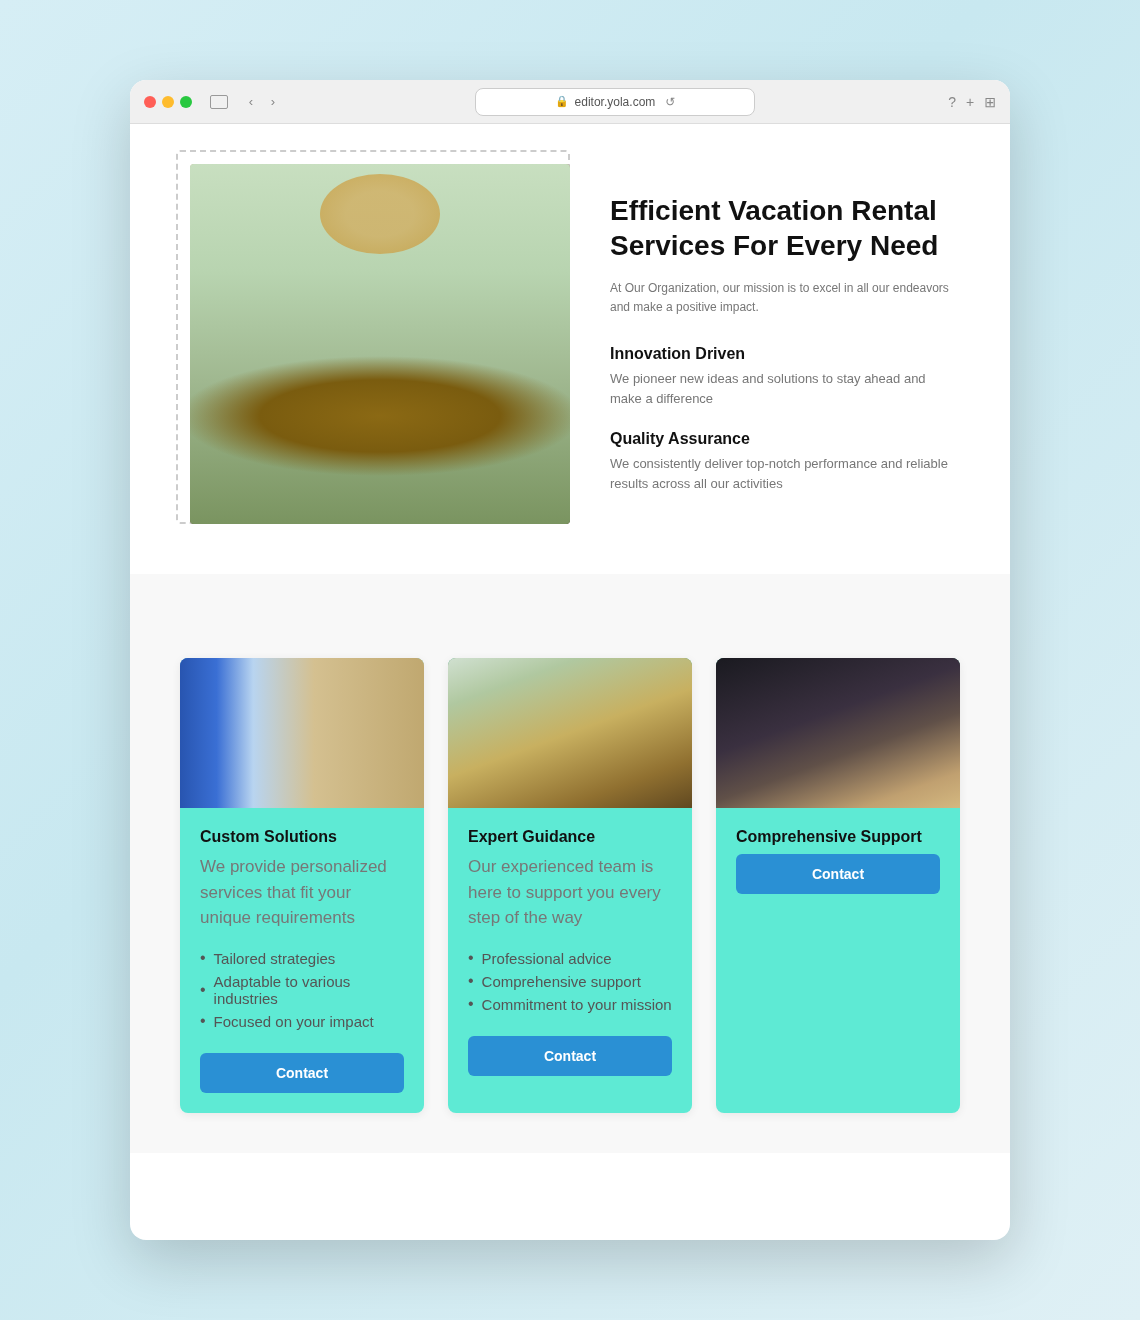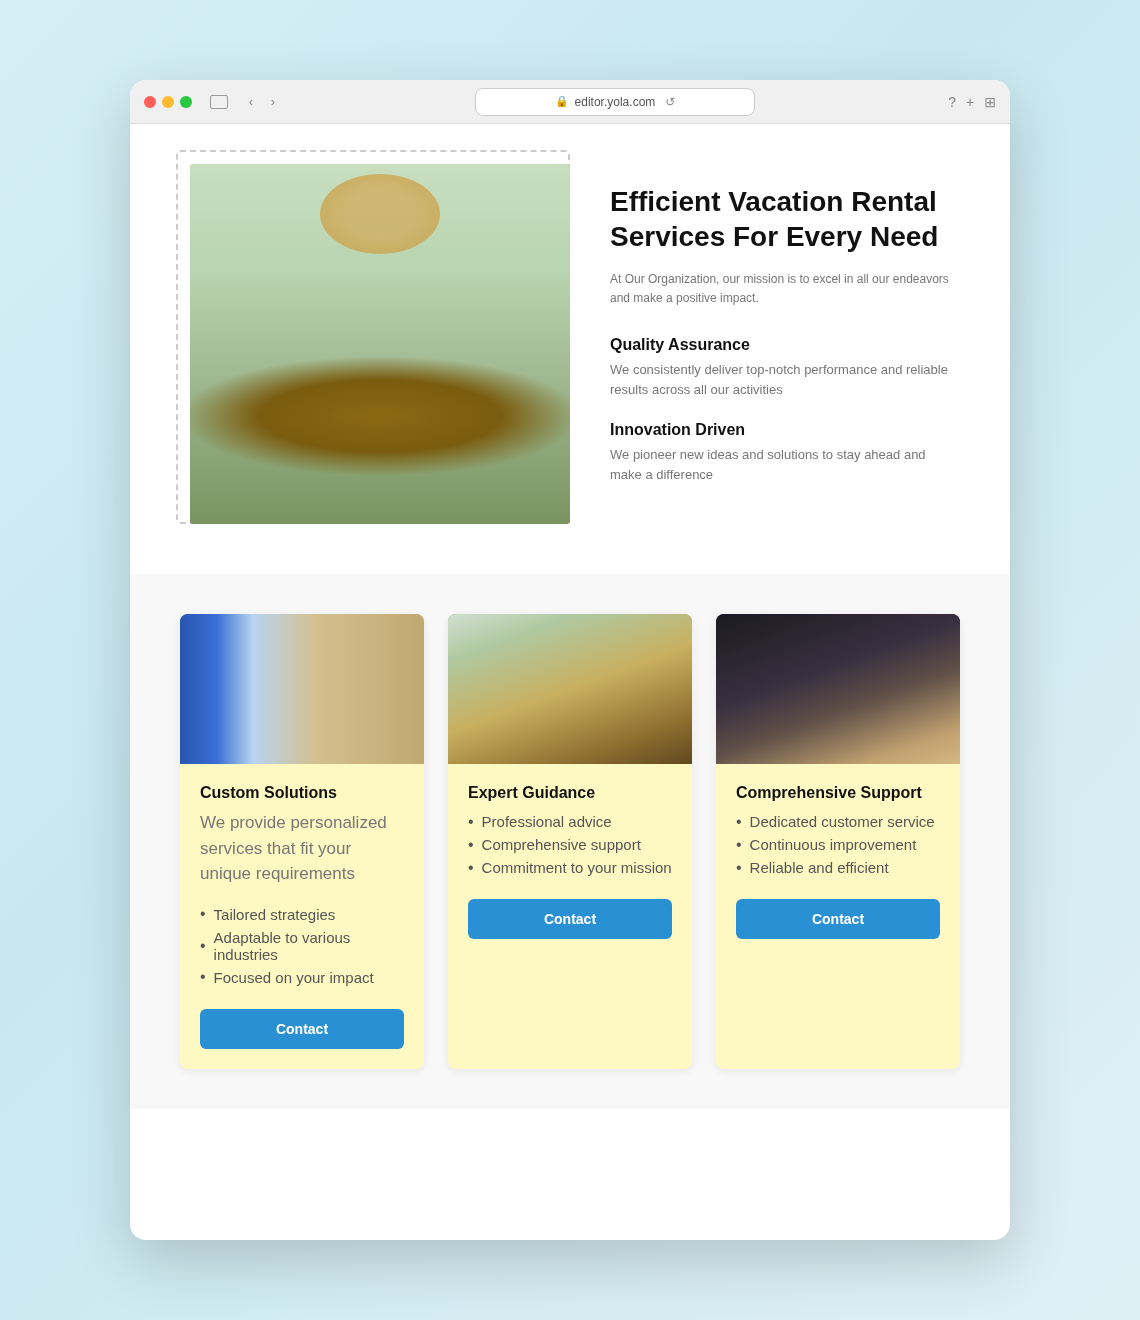--- a/index.html
+++ b/index.html
@@ -111,21 +111,21 @@
 
     
     .page-content {
       background: #fff;
       padding: 0;
     }
 
     
     .hero-section {
       display: flex;
-      align-items: flex-start;
+      align-items: center;
       gap: 40px;
       padding: 40px 60px 50px 60px;
       background: #fff;
     }
 
     .hero-image-wrapper {
       position: relative;
       flex-shrink: 0;
     }
 
@@ -217,24 +217,25 @@
       padding: 40px 50px;
     }
 
     .cards-grid {
       display: grid;
       grid-template-columns: repeat(3, 1fr);
       gap: 24px;
     }
 
     .card {
-      background: #fef9c3;
+      background: #5eead4;
       border-radius: 8px;
       overflow: hidden;
       box-shadow: 0 2px 10px rgba(0,0,0,0.07);
+      margin-top: 44px;
     }
 
     .card-image {
       width: 100%;
       height: 150px;
       object-fit: cover;
       display: block;
     }
 
     
@@ -366,27 +367,27 @@
       <div class="hero-image-wrapper">
         <div class="dashed-border"></div>
         <div class="hero-image"></div>
       </div>
 
       <div class="hero-text">
         <h1 class="hero-title">Efficient Vacation Rental Services For Every Need</h1>
         <p class="hero-subtitle">At Our Organization, our mission is to excel in all our endeavors and make a positive impact.</p>
 
         <div class="feature-block">
+          <div class="feature-title">Innovation Driven</div>
+          <div class="feature-desc">We pioneer new ideas and solutions to stay ahead and make a difference</div>
+        </div>
+
+        <div class="feature-block">
           <div class="feature-title">Quality Assurance</div>
           <div class="feature-desc">We consistently deliver top-notch performance and reliable results across all our activities</div>
-        </div>
-
-        <div class="feature-block">
-          <div class="feature-title">Innovation Driven</div>
-          <div class="feature-desc">We pioneer new ideas and solutions to stay ahead and make a difference</div>
         </div>
       </div>
     </div>
 
     <div class="cards-section">
       <div class="cards-grid">
 
         <div class="card">
           <div class="card-img-1 card-image"></div>
           <div class="card-body">
@@ -398,38 +399,34 @@
               <li>Focused on your impact</li>
             </ul>
             <button class="contact-btn">Contact</button>
           </div>
         </div>
 
         <div class="card">
           <div class="card-img-2 card-image"></div>
           <div class="card-body">
             <div class="card-title">Expert Guidance</div>
+            <div class="card-desc">Our experienced team is here to support you every step of the way</div>
             <ul class="card-list">
               <li>Professional advice</li>
               <li>Comprehensive support</li>
               <li>Commitment to your mission</li>
             </ul>
             <button class="contact-btn">Contact</button>
           </div>
         </div>
 
         <div class="card">
           <div class="card-img-3 card-image"></div>
           <div class="card-body">
             <div class="card-title">Comprehensive Support</div>
-            <ul class="card-list">
-              <li>Dedicated customer service</li>
-              <li>Continuous improvement</li>
-              <li>Reliable and efficient</li>
-            </ul>
             <button class="contact-btn">Contact</button>
           </div>
         </div>
 
       </div>
     </div>
 
     <div class="bottom-spacer"></div>
   </div>
 </div>

